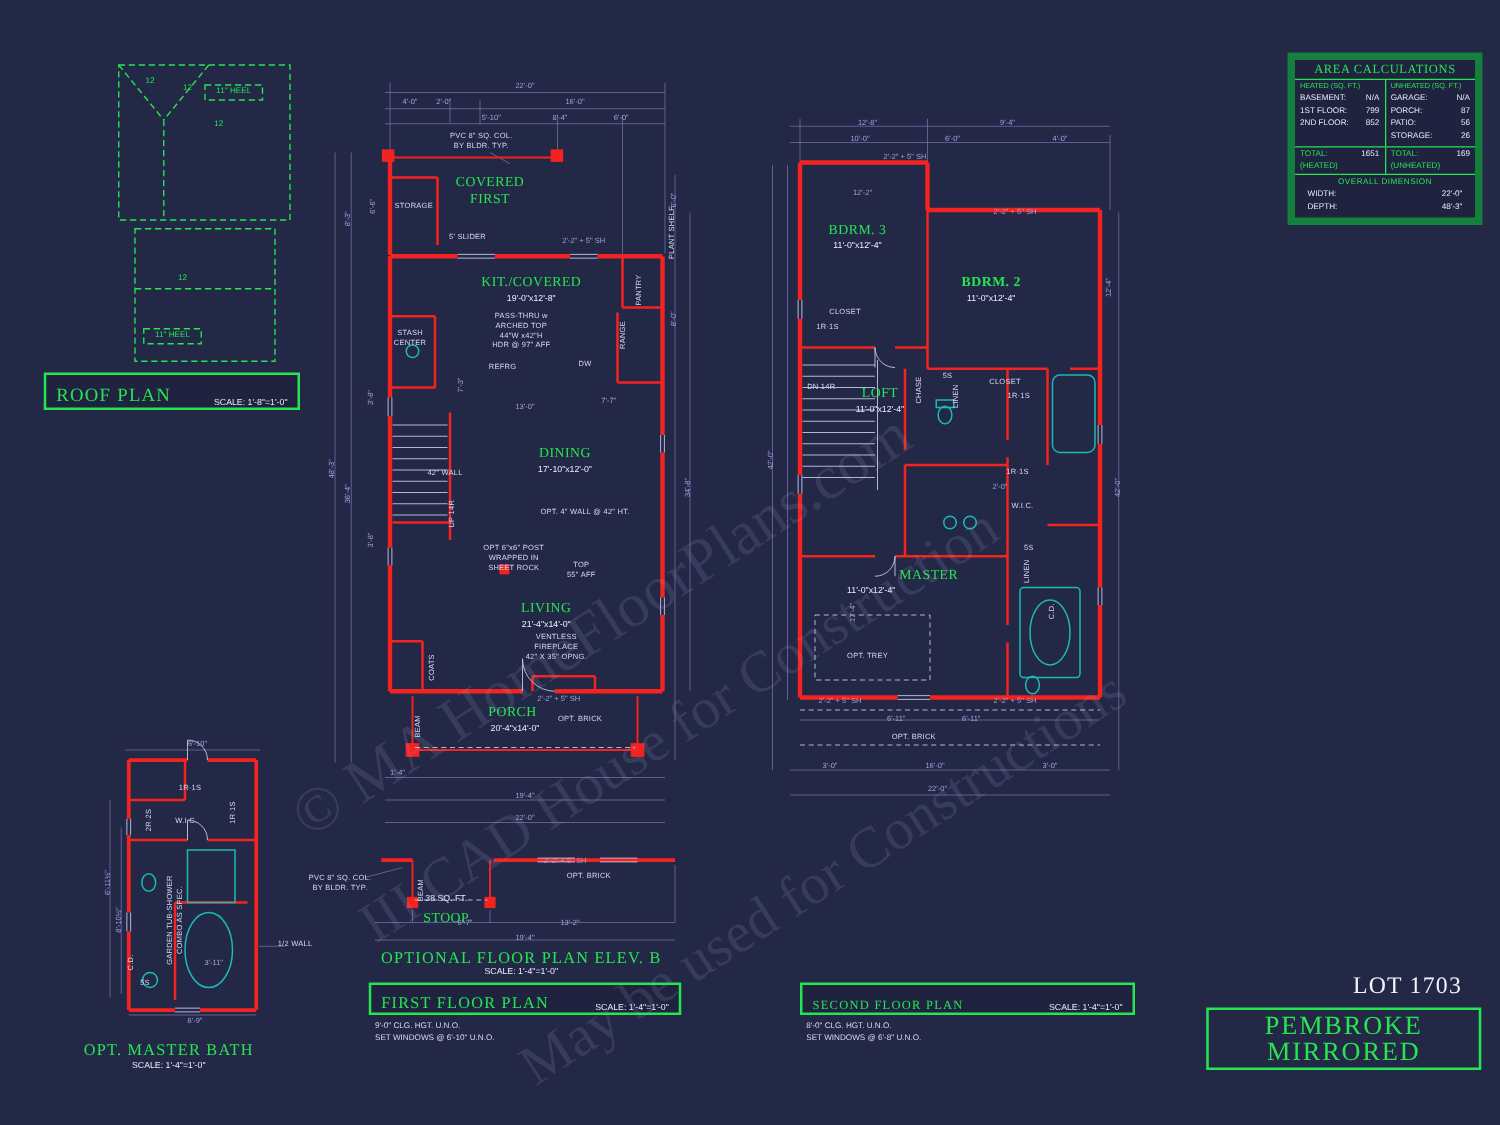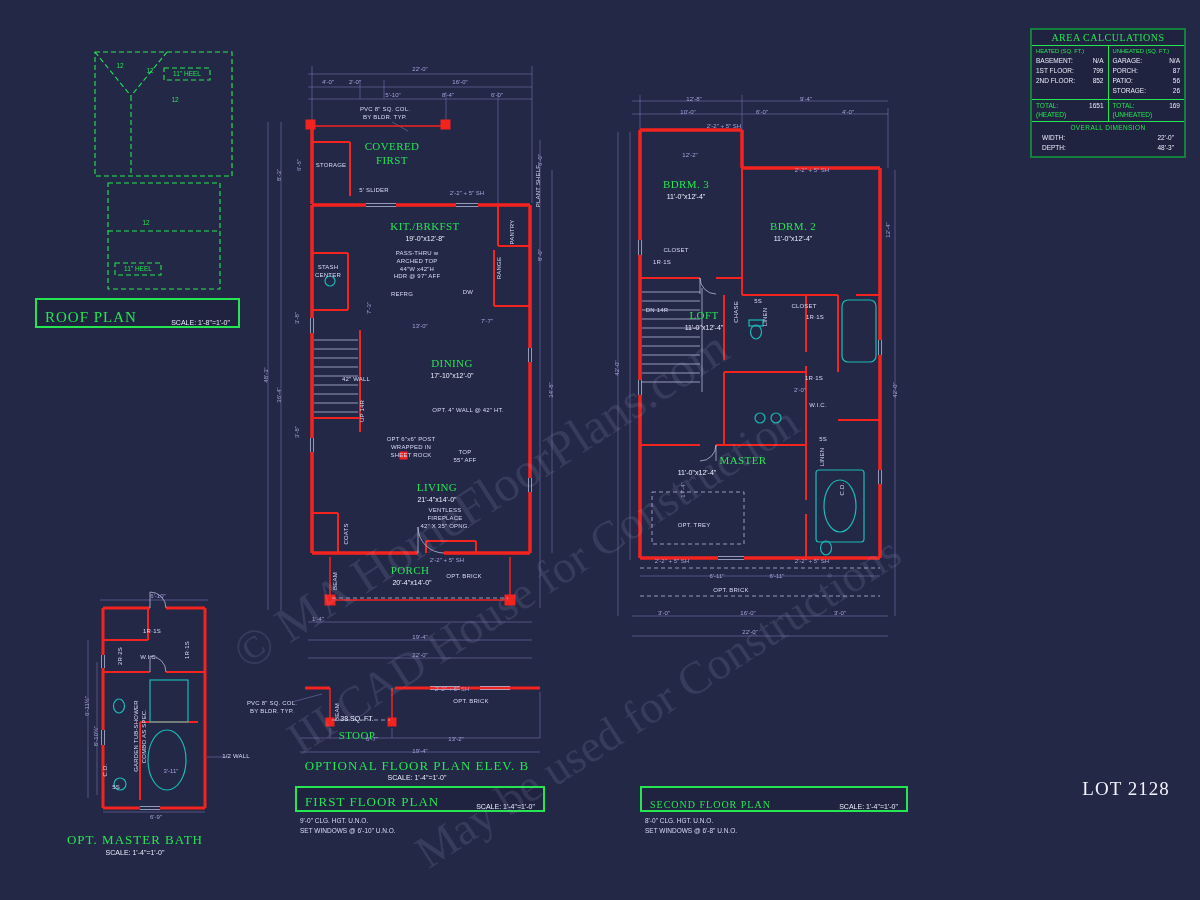--- a/index.html
+++ b/index.html
@@ -17,21 +17,21 @@
   .grn{color:#25e551;font-size:6.5px}
   .gbox{position:absolute;border:2px solid #25e551;display:flex;align-items:flex-end;
     justify-content:space-between;padding:0 8px;z-index:6;background:rgba(16,18,38,.25)}
   .gtitle{color:#25e551;font-family:"Liberation Serif",serif;letter-spacing:1px}
   .scale{color:#e9ebf9;font-size:7px;white-space:nowrap}
   .notes{position:absolute;color:#d7daf4;font-size:6.5px;line-height:1.6;z-index:6}
   .freetitle{position:absolute;color:#25e551;font-family:"Liberation Serif",serif;
     font-size:13px;letter-spacing:1px;text-align:center;z-index:6}
   .freescale{position:absolute;color:#e9ebf9;font-size:7px;text-align:center;z-index:6}
   
-  #areacalc{position:absolute;left:1030px;top:28px;width:156px;border:2px solid #15803d;
+  #areacalc{position:absolute;left:1030px;top:42px;width:156px;border:6px solid #15803d;
     color:#e9ebf9;font-size:6.5px;z-index:6;background:rgba(16,18,38,.25)}
   .ac-title{color:#25e551;font-family:"Liberation Serif",serif;font-size:10px;text-align:center;
     border-bottom:1px solid #25e551;padding:2px 0;letter-spacing:.5px}
   .ac-cols{display:flex;border-bottom:1px solid #25e551}
   .ac-col{flex:1;padding:2px 4px 3px}
   .ac-col + .ac-col{border-left:1px solid #25e551}
   .ac-head{color:#25e551;font-size:5.8px;margin-bottom:2px;white-space:nowrap}
   .ac-row{display:flex;justify-content:space-between;line-height:1.55}
   .ac-tot{display:flex;border-bottom:1px solid #25e551}
   .ac-tcell{flex:1;padding:2px 4px;display:flex;justify-content:space-between;align-items:flex-start}
@@ -140,21 +140,21 @@
       <span class="lbl dim" style="left: 448px; top: 96px; transform: translate(-50%, -50%);">8'-4"</span>
       <span class="lbl dim" style="left: 497px; top: 96px; transform: translate(-50%, -50%);">6'-0"</span>
       <span class="lbl ann" style="left: 385px; top: 114px; transform: translate(-50%, -50%);">PVC 8" SQ. COL.
 BY BLDR. TYP.</span>
       <span class="lbl ann" style="left: 331px; top: 166px; transform: translate(-50%, -50%);">STORAGE</span>
       <span class="lbl room" style="left: 392px; top: 153px; transform: translate(-50%, -50%);">COVERED
 FIRST</span>
       <span class="lbl ann" style="left: 374px; top: 191px; transform: translate(-50%, -50%);">5' SLIDER</span>
       <span class="lbl dim" style="left: 467px; top: 194px; transform: translate(-50%, -50%);">2'-2" + 5" SH</span>
       <span class="lbl ann" style="left: 539px; top: 186px; transform: translate(-50%, -50%) rotate(-90deg);">PLANT SHELF</span>
-      <span class="lbl room" style="left: 425px; top: 226px; transform: translate(-50%, -50%);">KIT./BRKFST</span>
+      <span class="lbl room" style="left: 425px; top: 226px; transform: translate(-50%, -50%);">KIT./COVERED</span>
       <span class="lbl roomdim" style="left: 425px; top: 239px; transform: translate(-50%, -50%);">19'-0"x12'-8"</span>
       <span class="lbl ann" style="left: 513px; top: 232px; transform: translate(-50%, -50%) rotate(-90deg);">PANTRY</span>
       <span class="lbl ann" style="left: 417px; top: 266px; transform: translate(-50%, -50%);">PASS-THRU w
 ARCHED TOP
 44"W x42"H
 HDR @ 97" AFF</span>
       <span class="lbl ann" style="left: 328px; top: 272px; transform: translate(-50%, -50%);">STASH
 CENTER</span>
       <span class="lbl ann" style="left: 402px; top: 295px; transform: translate(-50%, -50%);">REFRG</span>
       <span class="lbl ann" style="left: 468px; top: 293px; transform: translate(-50%, -50%);">DW</span>
@@ -208,21 +208,21 @@
       <span class="lbl dim" style="left: 694px; top: 100px; transform: translate(-50%, -50%);">12'-8"</span>
       <span class="lbl dim" style="left: 806px; top: 100px; transform: translate(-50%, -50%);">9'-4"</span>
       <span class="lbl dim" style="left: 688px; top: 113px; transform: translate(-50%, -50%);">10'-0"</span>
       <span class="lbl dim" style="left: 762px; top: 113px; transform: translate(-50%, -50%);">6'-0"</span>
       <span class="lbl dim" style="left: 848px; top: 113px; transform: translate(-50%, -50%);">4'-0"</span>
       <span class="lbl dim" style="left: 724px; top: 127px; transform: translate(-50%, -50%);">2'-2" + 5" SH</span>
       <span class="lbl dim" style="left: 690px; top: 156px; transform: translate(-50%, -50%);">12'-2"</span>
       <span class="lbl dim" style="left: 812px; top: 171px; transform: translate(-50%, -50%);">2'-2" + 5" SH</span>
       <span class="lbl room" style="left: 686px; top: 184px; transform: translate(-50%, -50%);">BDRM. 3</span>
       <span class="lbl roomdim" style="left: 686px; top: 197px; transform: translate(-50%, -50%);">11'-0"x12'-4"</span>
-      <span class="lbl room" style="left: 793px; top: 226px; transform: translate(-50%, -50%);">BDRM. 2</span>
+      <span class="lbl room" style="left: 793px; top: 226px; transform: translate(-50%, -50%); font-weight: bold;">BDRM. 2</span>
       <span class="lbl roomdim" style="left: 793px; top: 239px; transform: translate(-50%, -50%);">11'-0"x12'-4"</span>
       <span class="lbl ann" style="left: 676px; top: 251px; transform: translate(-50%, -50%);">CLOSET</span>
       <span class="lbl ann" style="left: 662px; top: 263px; transform: translate(-50%, -50%);">1R·1S</span>
       <span class="lbl ann" style="left: 657px; top: 311px; transform: translate(-50%, -50%);">DN 14R</span>
       <span class="lbl room" style="left: 704px; top: 315px; transform: translate(-50%, -50%);">LOFT</span>
       <span class="lbl roomdim" style="left: 704px; top: 328px; transform: translate(-50%, -50%);">11'-0"x12'-4"</span>
       <span class="lbl ann" style="left: 737px; top: 312px; transform: translate(-50%, -50%) rotate(-90deg);">CHASE</span>
       <span class="lbl ann" style="left: 758px; top: 302px; transform: translate(-50%, -50%);">5S</span>
       <span class="lbl ann" style="left: 766px; top: 317px; transform: translate(-50%, -50%) rotate(-90deg);">LINEN</span>
       <span class="lbl ann" style="left: 804px; top: 307px; transform: translate(-50%, -50%);">CLOSET</span>
@@ -354,19 +354,23 @@
           <span>WIDTH:</span>
           <span>22'-0"</span>
         </div>
       <div class="ac-row">
           <span>DEPTH:</span>
           <span>48'-3"</span>
         </div>
     </div>
   </div>
 
-  <div id="lot">LOT 2128</div>
+  <div id="lot">LOT 1703</div>
+  <div id="planname">
+    <span class="nm">PEMBROKE</span>
+    <span class="nm">MIRRORED</span>
+  </div>
 
   <div class="wm" id="wm1">© MA HomeFloorPlans.com</div>
   <div class="wm" id="wm2">III CAD House for Construction</div>
   <div class="wm" id="wm3">May be used for Constructions</div>
 
 </div>
 
 </body></html>

